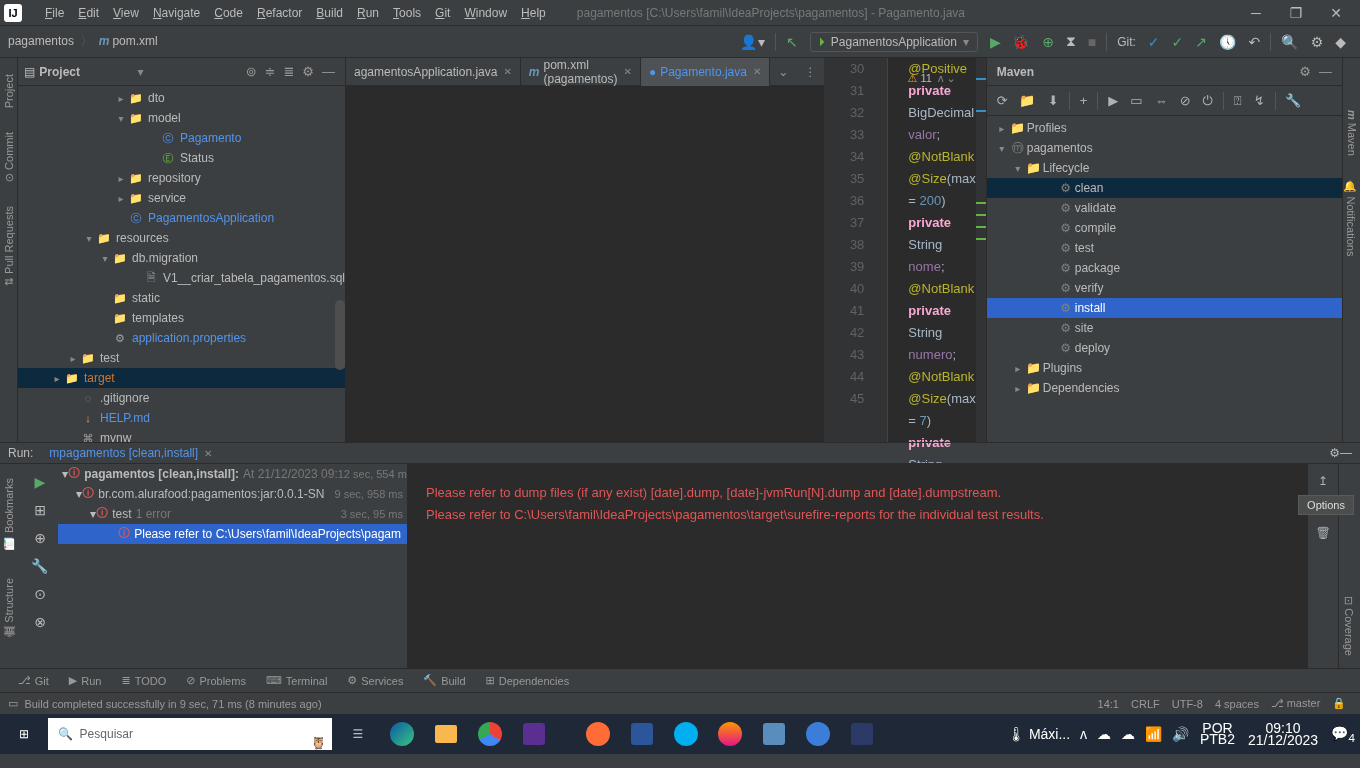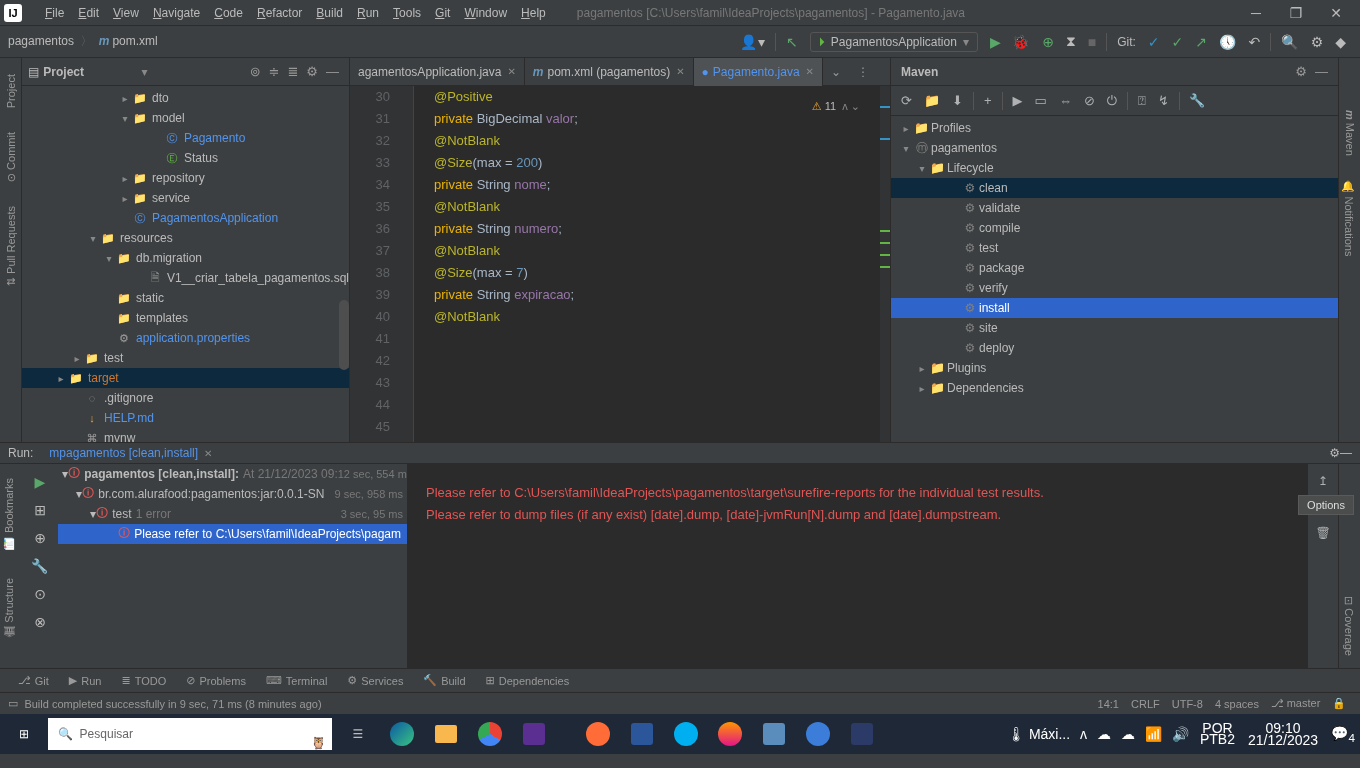--- a/index.html
+++ b/index.html
@@ -23,31 +23,31 @@
 .project-panel { width:328px; background:#3c3f41; border-right:1px solid #2b2b2b; display:flex; flex-direction:column; }
 .panel-header { height:28px; display:flex; align-items:center; padding:0 6px; border-bottom:1px solid #2b2b2b; }
 .panel-header .title { flex:1; color:#bbb; font-weight:bold; padding-left:4px;}
 .panel-header .hicon { padding:0 4px; color:#999; font-size:13px; }
 .tree { flex:1; overflow:hidden; padding-top:2px; position:relative; }
 .tree-row { display:flex; align-items:center; height:20px; padding-left:4px; color:#bbb; white-space:nowrap; }
 .tree-row .arrow { width:14px; text-align:center; color:#888; font-size:10px; }
 .tree-row .ficon { width:16px; text-align:center; margin-right:4px; font-size:11px; }
 .tree-row.sel { background:#0d293e; }
 .tree-scroll { width:10px; background:#4e4e4e; position:absolute; right:0; top:60%; height:70px; border-radius:5px;}
-.editor { flex:1; background:#2b2b2b; display:flex; flex-direction:column; }
+.editor { flex:1; background:#2b2b2b; display:flex; flex-direction:row; }
 .tabs { height:28px; background:#3c3f41; display:flex; align-items:center; border-bottom:1px solid #2b2b2b; }
 .tab { height:28px; display:flex; align-items:center; padding:0 8px; color:#bbb; border-right:1px solid #2b2b2b; }
 .tab.active { background:#4e5254; color:#5394ec; }
 .tab .close { padding-left:6px; color:#888; font-size:10px; }
 .tab-extra { padding:0 8px; color:#999; }
 .code { flex:1; display:flex; font-family:'Consolas',monospace; font-size:13px; position:relative; }
 .gutter { width:48px; background:#313335; color:#606366; text-align:right; padding-right:8px; line-height:22px;}
 .gutter-fold { width:16px; background:#313335; border-right:1px solid #444; }
 .codebody { flex:1; padding-left:20px; line-height:22px; color:#a9b7c6;}
-.kw { color:#eab308; }
+.kw { color:#f9a8d4;font-weight:bold; }
 .ann { color:#bbb529; }
 .type { color:#a9b7c6; }
 .field { color:#9876aa; }
 .num { color:#6897bb; }
 .inspection { position:absolute; top:14px; right:30px; color:#bbb; font-size:11px;}
 .inspection .warn { color:#f0a732; }
 .right-stripe { width:10px; background:#313335; }
 .stripe-mark { height:2px; }
 .maven-panel { width:448px; background:#3c3f41; border-left:1px solid #2b2b2b; display:flex; flex-direction:column; }
 .maven-toolbar { height:30px; border-bottom:1px solid #2b2b2b; display:flex; align-items:center; padding:0 4px; }
@@ -484,22 +484,22 @@
           <span style="color:#787878;padding-left:4px">1 error</span>
           <span class="run-time">3 sec, 95 ms</span>
         </div>
         <div class="run-tree-row sel" style="padding-left: 60px;">
           <span class="arrow"></span>
           <span class="err">🛈</span>
           <span style="font-weight:normal">Please refer to C:\Users\famil\IdeaProjects\pagam</span>
         </div>
       </div>
     <div class="run-output" id="runoutput">
+        <div class="errline">Please refer to dump files (if any exist) [date].dump, [date]-jvmRun[N].dump and [date].dumpstream.</div>
         <div class="errline">Please refer to C:\Users\famil\IdeaProjects\pagamentos\target\surefire-reports for the individual test results.</div>
-        <div class="errline">Please refer to dump files (if any exist) [date].dump, [date]-jvmRun[N].dump and [date].dumpstream.</div>
       </div>
     <div class="run-right">
       <span class="ricon">↥</span>
       <span class="ricon">↲</span>
       <span class="ricon">🗑</span>
     </div>
     <div class="rightgutter" style="padding-top:120px">
       <div class="vtab">⊡ Coverage</div>
     </div>
   </div>

